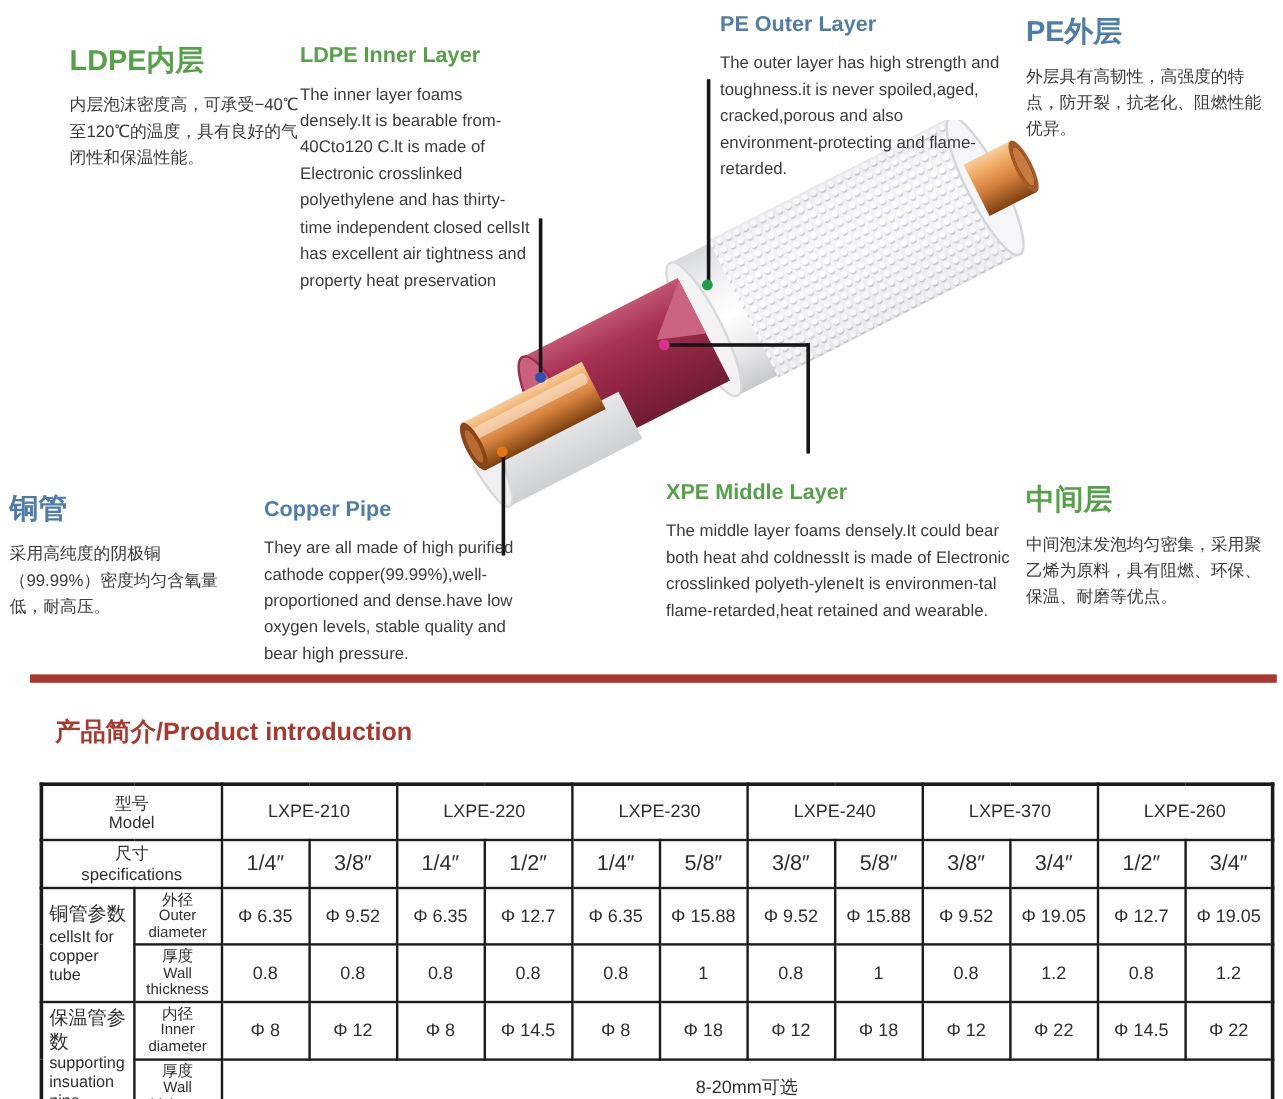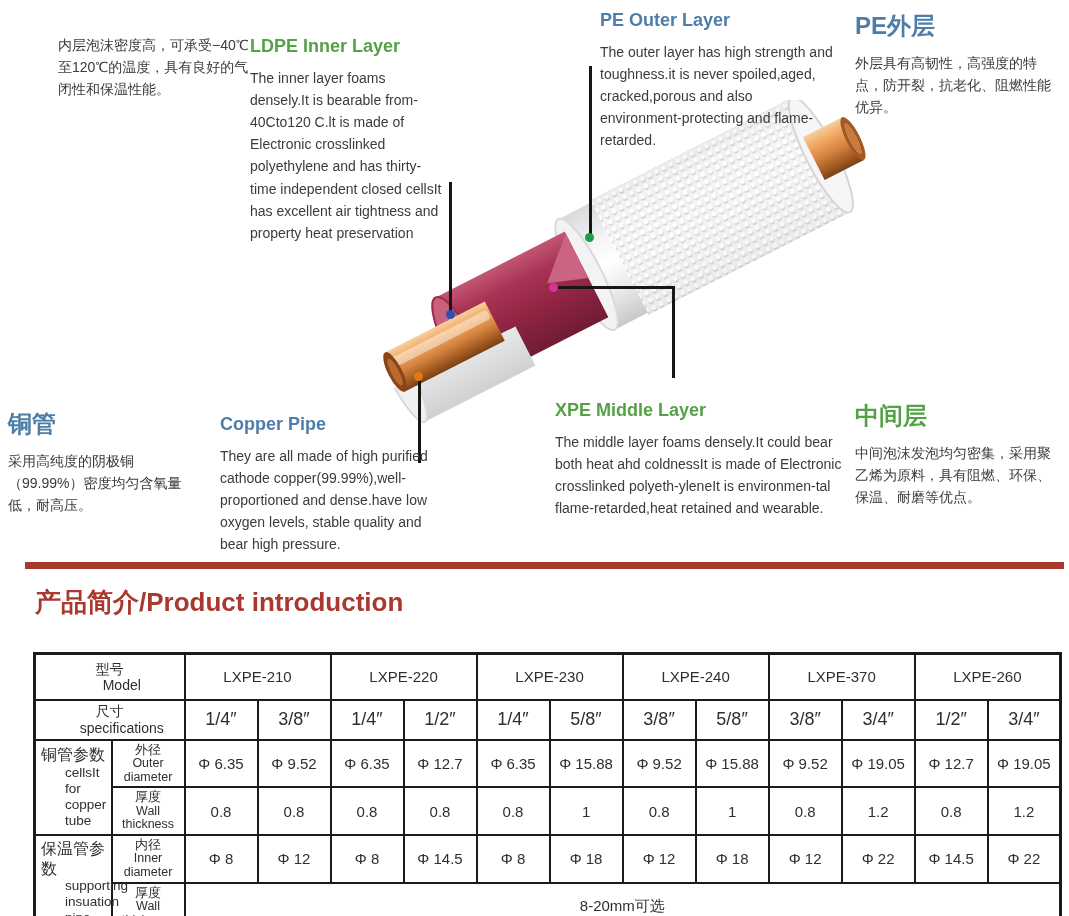--- a/index.html
+++ b/index.html
@@ -8,30 +8,30 @@
   .ann{position:absolute;}
   .ann h3{margin:0 0 10px 0;font-weight:bold;letter-spacing:0;}
   .ann h3.cn{font-size:24px;}
   .ann h3.en{font-size:18px;}
   .t-green{color:var(--green,#55a148);}
   .t-blue{color:var(--blue,#4d7da8);}
   .ann p{margin:0;font-size:14px;line-height:1.58;font-weight:500;color:#3b3b3b;}
   .leader{position:absolute;background:#161616;}
   .dot{position:absolute;width:9px;height:9px;border-radius:50%;}
   .divider{position:absolute;left:25px;top:562px;width:1039px;height:7px;background:var(--red,#a9382e);}
-  .section-title{position:absolute;left:35px;top:585px;margin:0;font-size:26px;font-weight:bold;
+  .section-title{position:absolute;left:35px;top:585px;margin:11px;font-size:21px;font-weight:bold;
                  color:var(--red,#a9382e);}
   table.spec{position:absolute;left:33px;top:652px;width:1026px;border-collapse:collapse;
              table-layout:fixed;border:3px solid #1b1b1b;border-bottom-width:6px;}
   table.spec td,table.spec th{border:2px solid #1b1b1b;text-align:center;vertical-align:middle;
              padding:2px 1px;font-weight:normal;color:#2f2f2f;background:#fff;}
   .row-model{height:46px;} .row-size{height:40px;margin-top:28px;}
   .row-data{height:41px;} .row-span{height:36px;}
   .cell-2line .l1{font-size:14px;line-height:1.15;}
-  .cell-2line .l2{font-size:14px;line-height:1.15;padding-left:24px;}
+  .cell-2line .l2{font-size:14px;line-height:1.15;}
   .c-model{font-size:15px;}
   .c-size{font-size:18px;}
   .c-val{font-size:15px;}
   .c-group{text-align:left !important;padding-left:5px !important;}
   .c-group .l1{font-size:16px;line-height:1.2;}
   .c-group .l2{font-size:13.5px;line-height:1.2;}
   .c-param .l1{font-size:13px;line-height:1.1;}
   .c-param .l2{font-size:12.5px;line-height:1.1;}
   .c-spanval{font-size:15px;}
   svg{display:block;}
@@ -123,20 +123,21 @@
   <div class="dot" style="left: 585px; top: 233px; background: rgb(31, 158, 73);"></div>
 
   <div class="leader" style="left:553px;top:286px;width:122px;height:3px;"></div>
   <div class="leader" style="left:672px;top:286px;width:3px;height:92px;"></div>
   <div class="dot" style="left: 549px; top: 283px; background: rgb(221, 49, 144);"></div>
 
   <div class="leader" style="left:418px;top:378px;width:3px;height:85px;"></div>
   <div class="dot" style="left: 414px; top: 372px; background: rgb(224, 120, 24);"></div>
 
   <div class="ann" style="left:58px;top:34px;width:192px;">
+    <h3 class="cn t-green">LDPE内层</h3>
     <p>内层泡沫密度高，可承受−40℃至120℃的温度，具有良好的气闭性和保温性能。</p>
   </div>
   <div class="ann" style="left:250px;top:36px;width:192px;">
     <h3 class="en t-green">LDPE Inner Layer</h3>
     <p>The inner layer foams densely.It is bearable from-40Cto120 C.lt is made of Electronic crosslinked polyethylene and has thirty-time independent closed cellsIt has excellent air tightness and property heat preservation</p>
   </div>
   <div class="ann" style="left:600px;top:10px;width:238px;">
     <h3 class="en t-blue">PE Outer Layer</h3>
     <p>The outer layer has high strength and toughness.it is never spoiled,aged, cracked,porous and also environment-protecting and flame-retarded.</p>
   </div>

